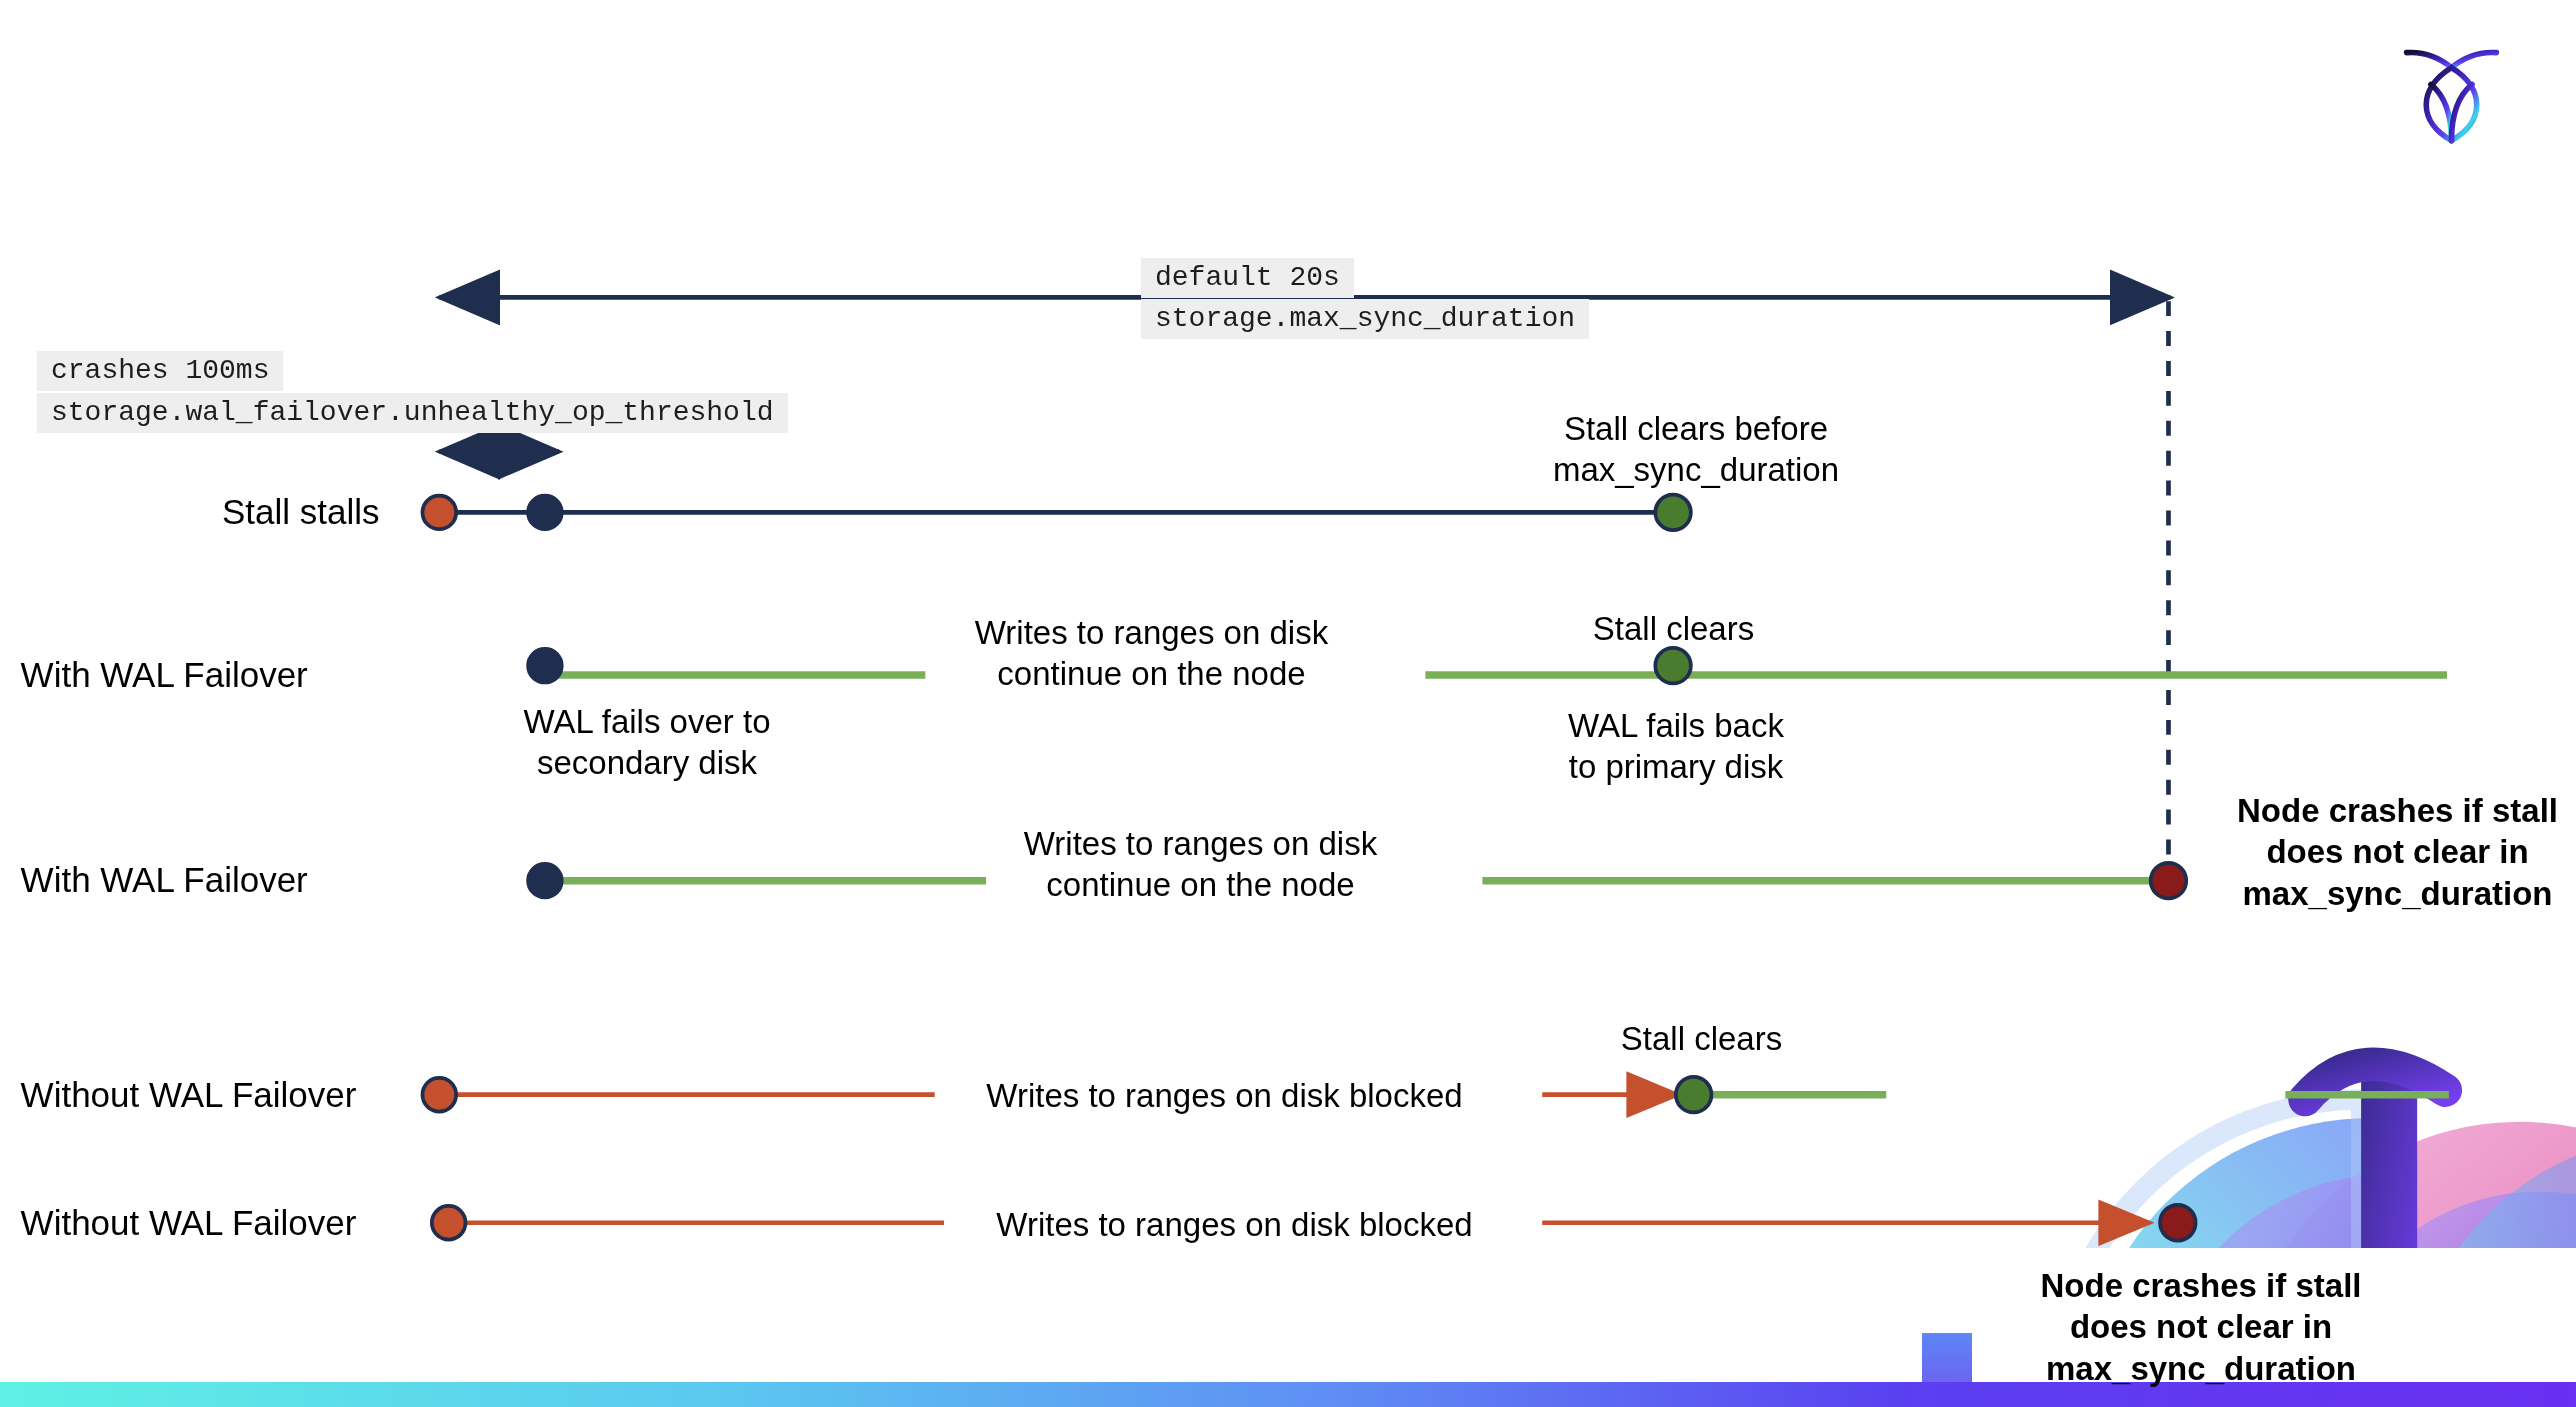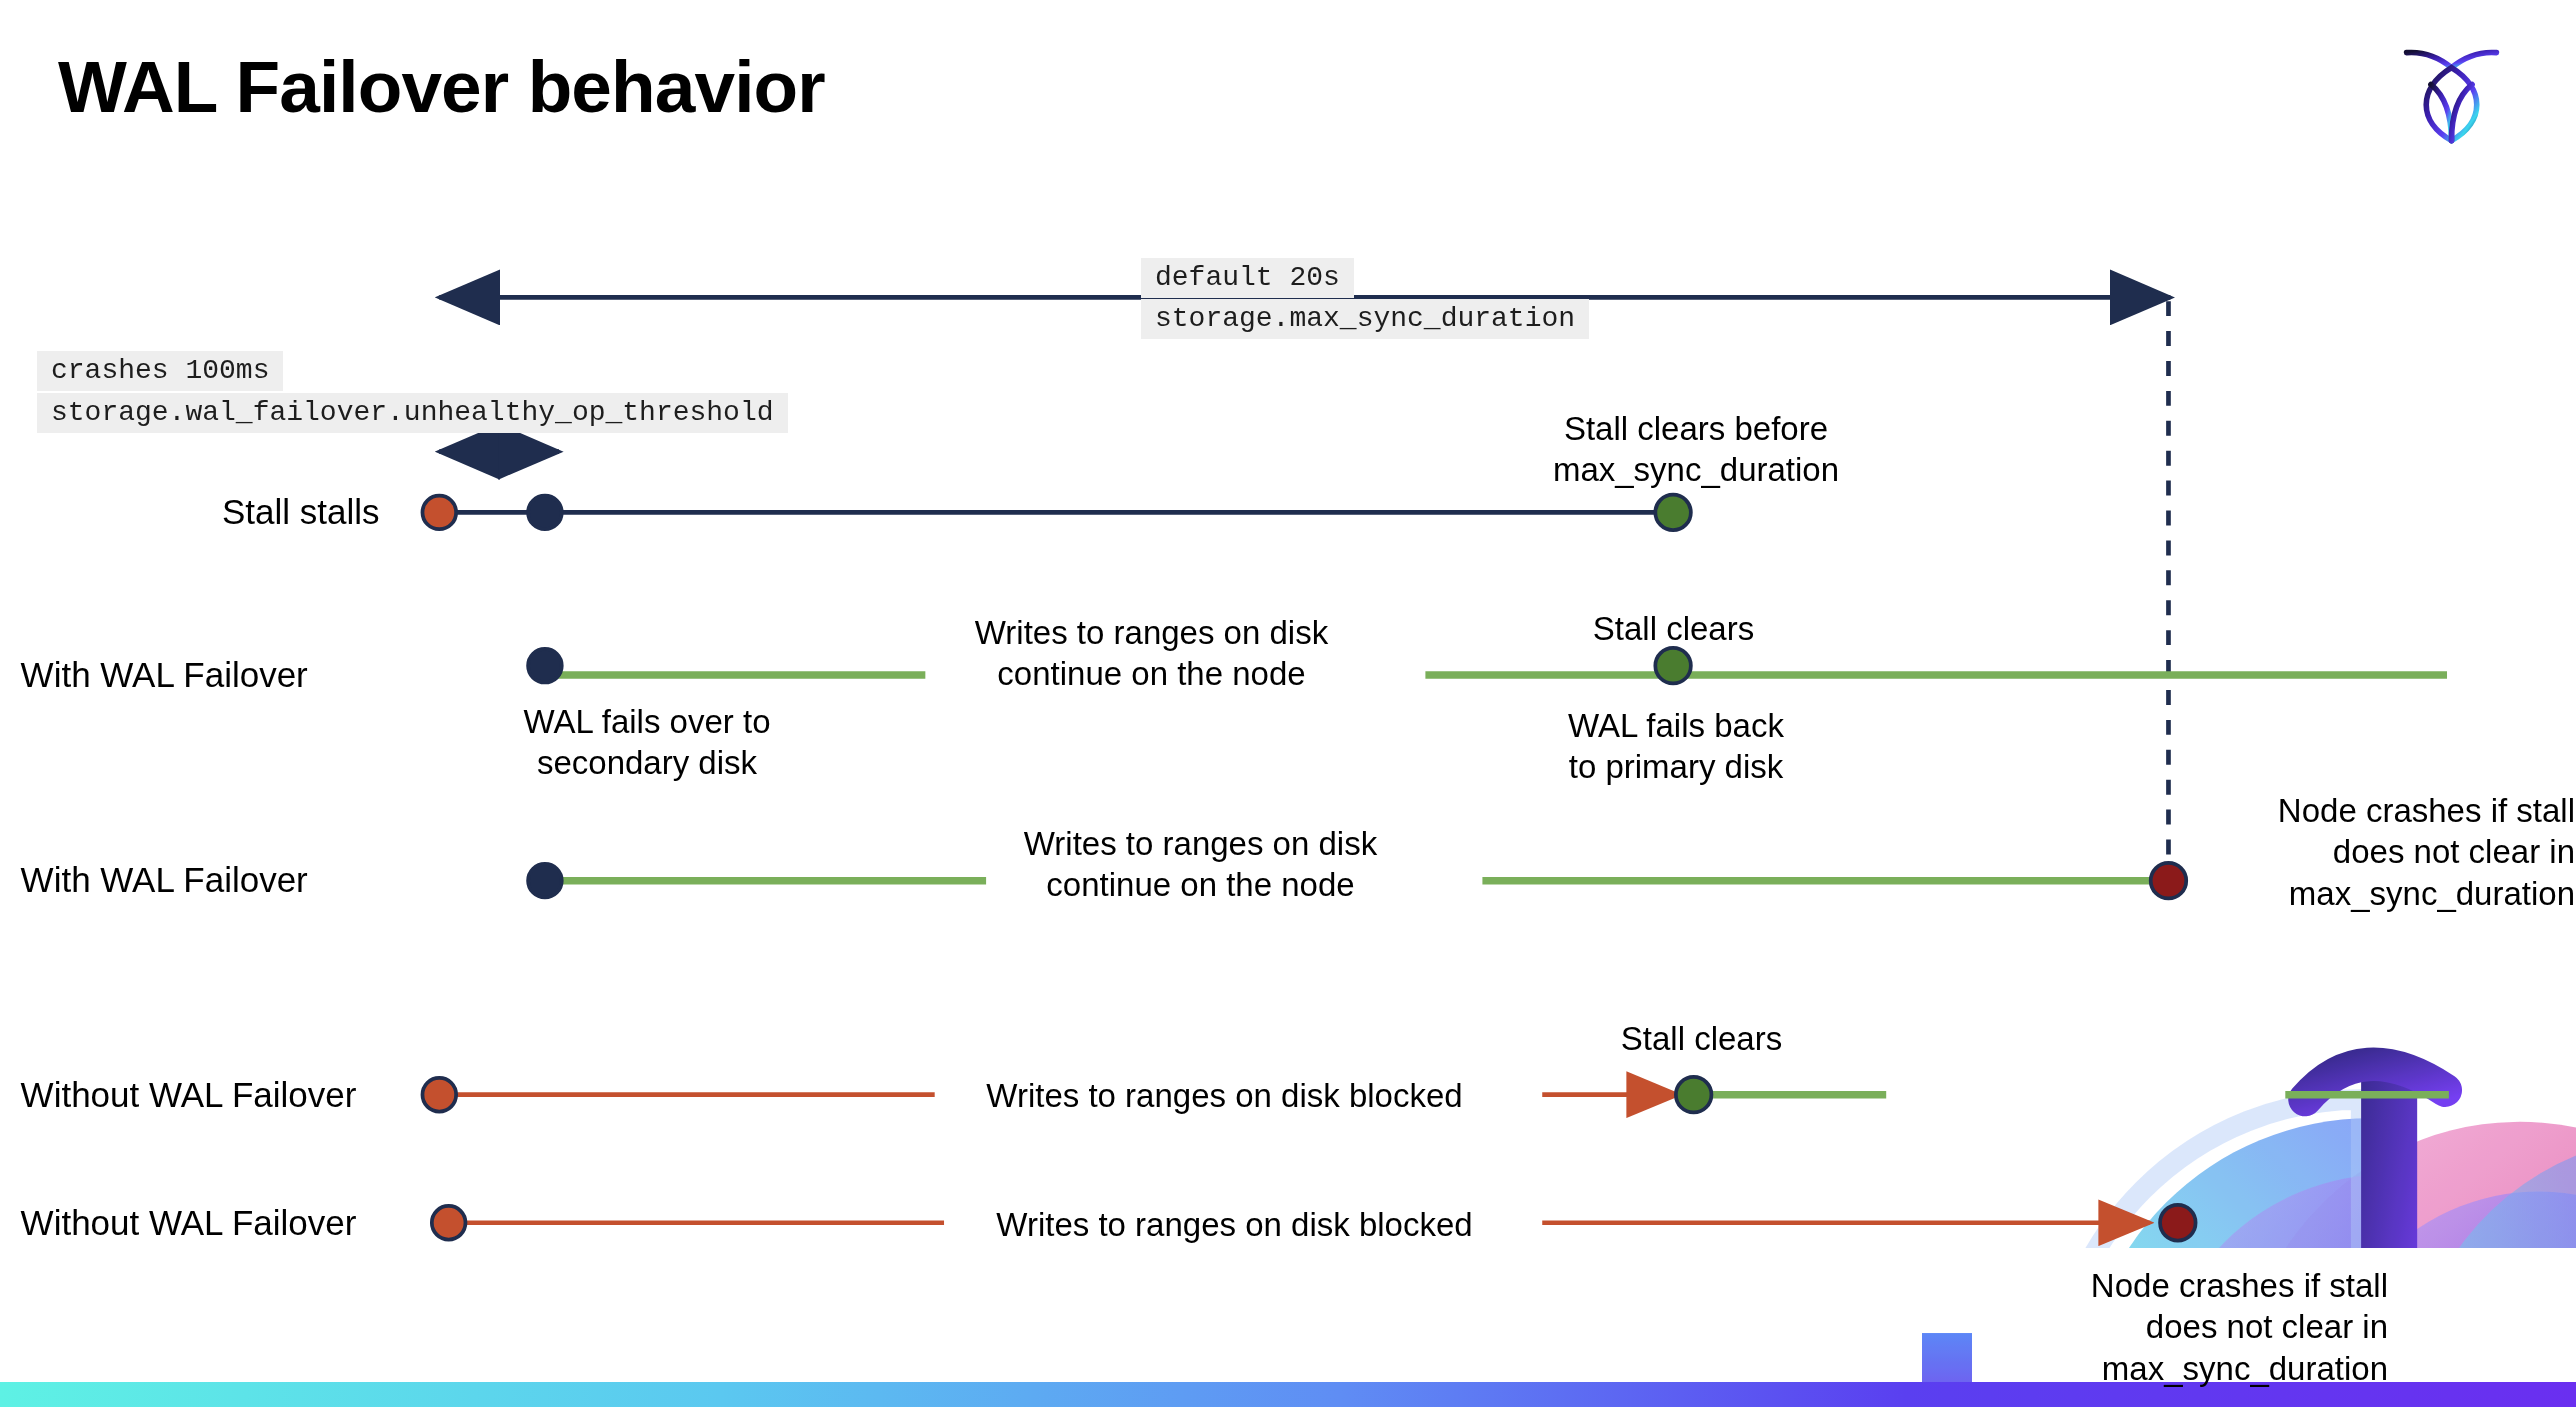--- a/index.html
+++ b/index.html
@@ -56,21 +56,21 @@
   }
 
   
   .note{
     position:absolute;
     font-size:33px;color:#000;
     line-height:1.25;
     text-align:center;
     white-space:pre-line;
   }
-  .note.left{text-align:right;}
+  .note.left{text-align:center;font-weight:bold;}
   .note.center{text-align:center;}
 </style>
 </head>
 <body>
 
 <div id="stage">
 
   <div class="deco">
     <svg width="654" height="561" viewBox="0 0 700 600">
       <defs>
@@ -106,21 +106,20 @@
         <path d="M520 600 A290 290 0 0 1 700 330 L700 600 Z" fill="url(#gcyan)" opacity="0.55"></path>
         <rect x="0" y="520" width="700" height="80" fill="url(#gblue)" opacity="0.9"></rect>
       </g>
     </svg>
   </div>
 
   <div class="whitecard"></div>
 
   <div class="bottombar"></div>
 
-  <div class="title">WAL Failover behavior</div>
 
   <div class="logo">
     <svg width="131" height="122" viewBox="0 0 140 130">
       <defs>
         <linearGradient id="lg" x1="0" y1="0" x2="1" y2="1">
           <stop offset="0%" stop-color="#140f33"></stop>
           <stop offset="35%" stop-color="#3b1fb0"></stop>
           <stop offset="62%" stop-color="#5a3ff0"></stop>
           <stop offset="82%" stop-color="#3ad7ee"></stop>
           <stop offset="100%" stop-color="#1b1f6e"></stop>

